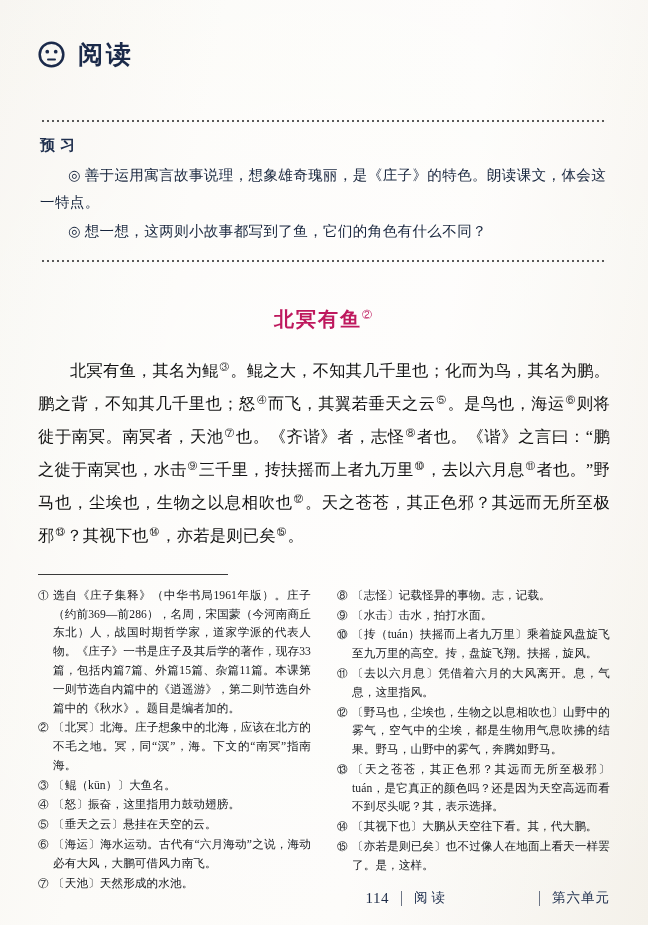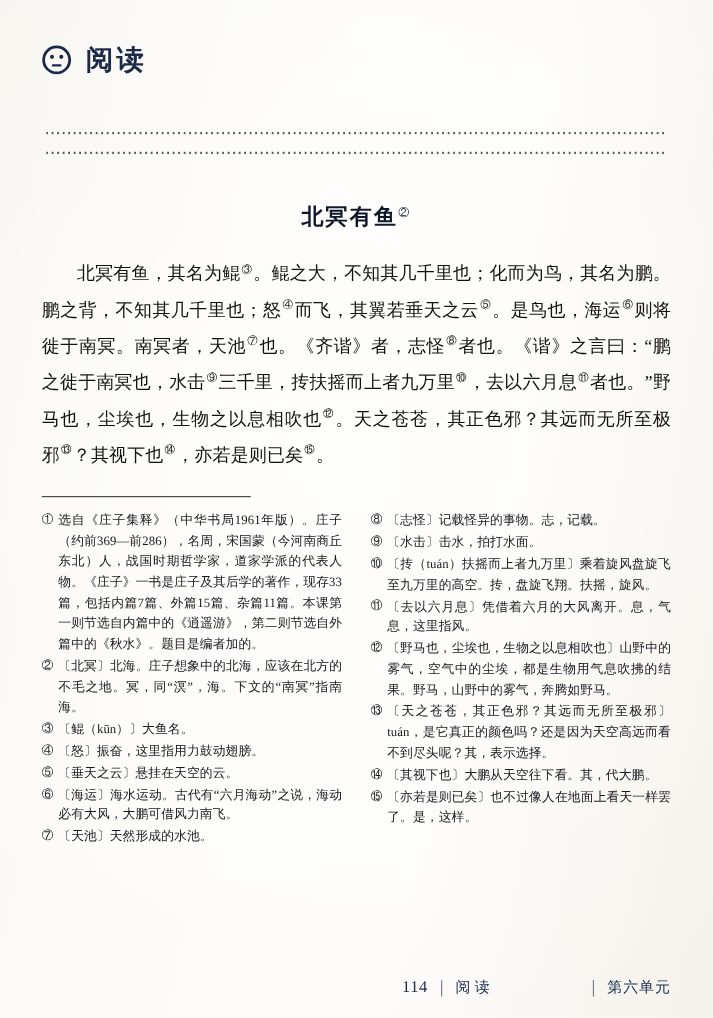--- a/index.html
+++ b/index.html
@@ -112,21 +112,21 @@
   .bullet { letter-spacing: 4px; }
 
   
   .article-title {
     text-align: center;
     font-family: "DejaVu Serif", "Liberation Serif", serif;
     font-size: 20px;
     font-weight: 700;
     letter-spacing: 2px;
     margin-top: 44px;
-    color: #0f172a;
+    color: #be185d;
   }
   .article-title .sup { font-size: 10px; vertical-align: super; font-weight: 400; }
 
   .body-text {
     margin-top: 22px;
     font-size: 16.3px;
     line-height: 2.02;
     letter-spacing: .2px;
     text-indent: 32px;
     text-align: justify;
@@ -223,20 +223,29 @@
       <circle cx="16.5" cy="19" r="3.3" fill="#1b2a4a"></circle>
       <circle cx="31.5" cy="19" r="3.3" fill="#1b2a4a"></circle>
       <rect x="16" y="31" width="16" height="3.6" rx="1.8" fill="#1b2a4a"></rect>
     </svg>
     <div class="section-label">阅读</div>
   </div>
 
 
   <div class="dotted-rule rule-top"></div>
 
+  <div class="preview">
+    <div class="preview-heading">预习</div>
+    <p class="preview-item">
+      <span class="bullet">◎</span><span>善于运用寓言故事说理，想象雄奇瑰丽，是《庄子》的特色。朗读课文，体会这一特点。</span>
+    </p>
+    <p class="preview-item">
+      <span class="bullet">◎</span><span>想一想，这两则小故事都写到了鱼，它们的角色有什么不同？</span>
+    </p>
+  </div>
 
   <div class="dotted-rule rule-bottom"></div>
 
   <div class="article-title">
     <span>北冥有鱼</span><span class="sup">②</span>
   </div>
 
   <div class="body-text">北冥有鱼，其名为鲲<sup>③</sup>。鲲之大，不知其几千里也；化而为鸟，其名为鹏。鹏之背，不知其几千里也；怒<sup>④</sup>而飞，其翼若垂天之云<sup>⑤</sup>。是鸟也，海运<sup>⑥</sup>则将徙于南冥。南冥者，天池<sup>⑦</sup>也。《齐谐》者，志怪<sup>⑧</sup>者也。《谐》之言曰：“鹏之徙于南冥也，水击<sup>⑨</sup>三千里，抟扶摇而上者九万里<sup>⑩</sup>，去以六月息<sup>⑪</sup>者也。”野马也，尘埃也，生物之以息相吹也<sup>⑫</sup>。天之苍苍，其正色邪？其远而无所至极邪<sup>⑬</sup>？其视下也<sup>⑭</sup>，亦若是则已矣<sup>⑮</sup>。</div>
 
   <div class="fn-rule"></div>

